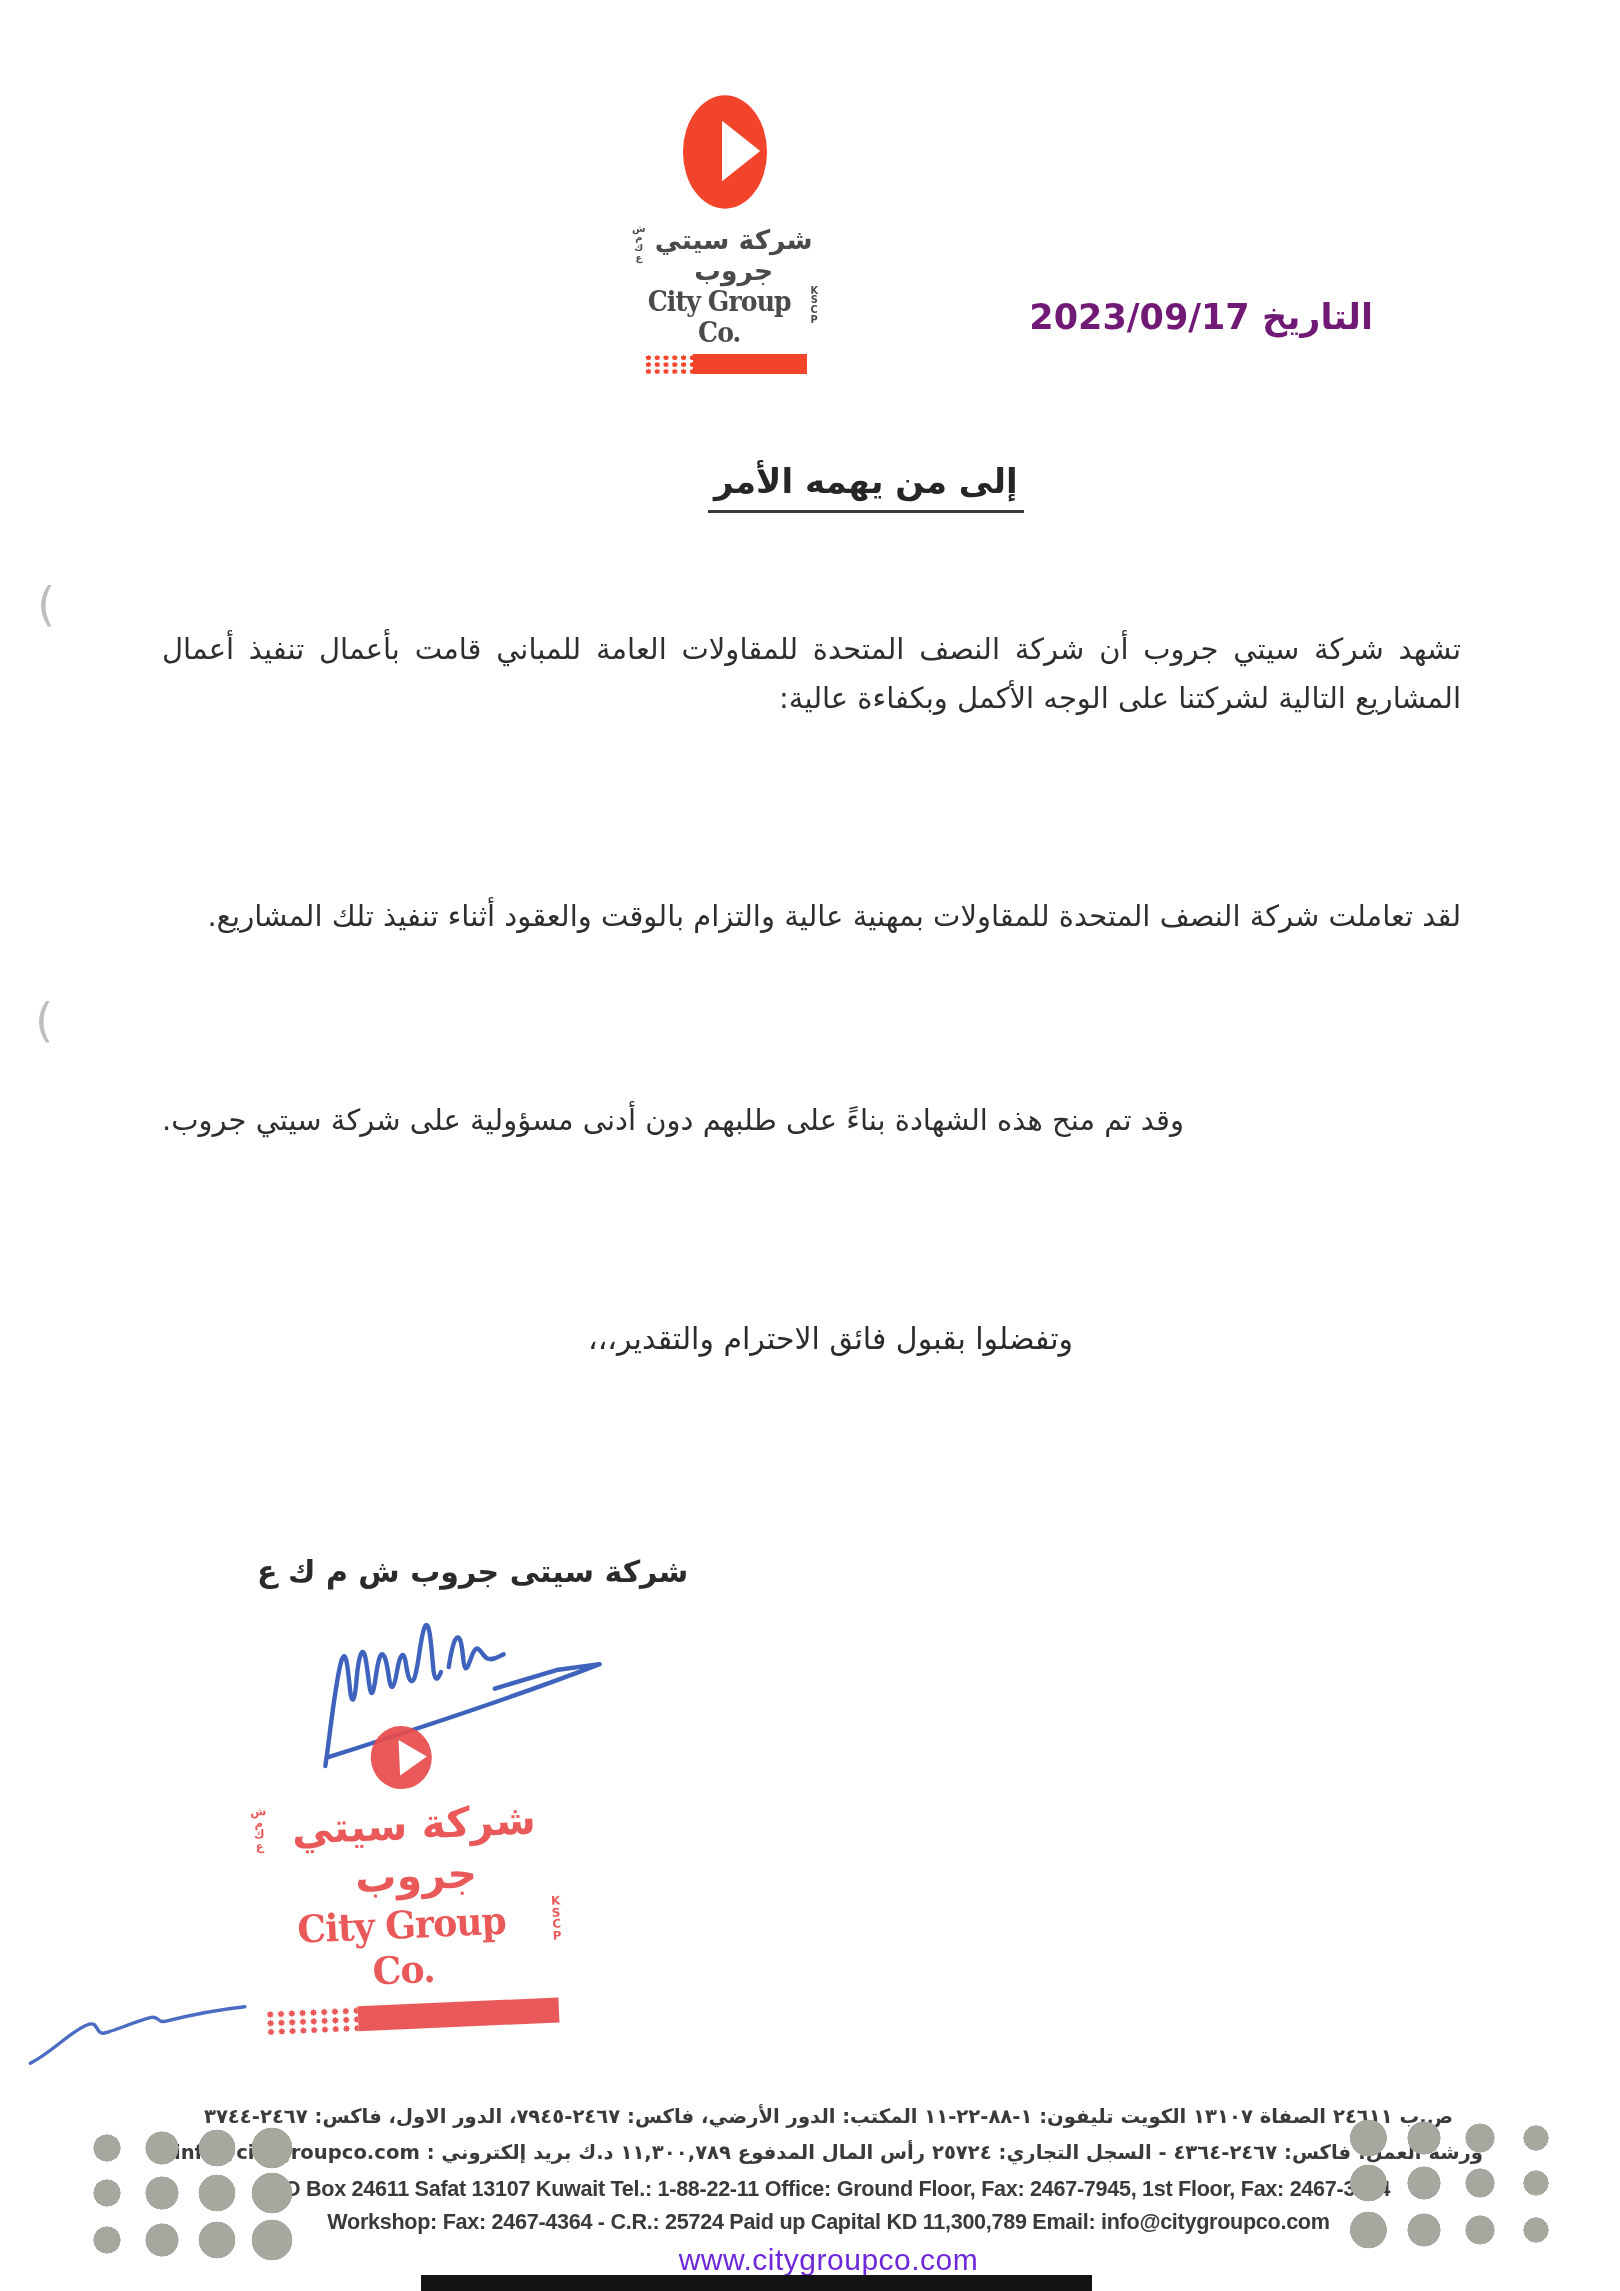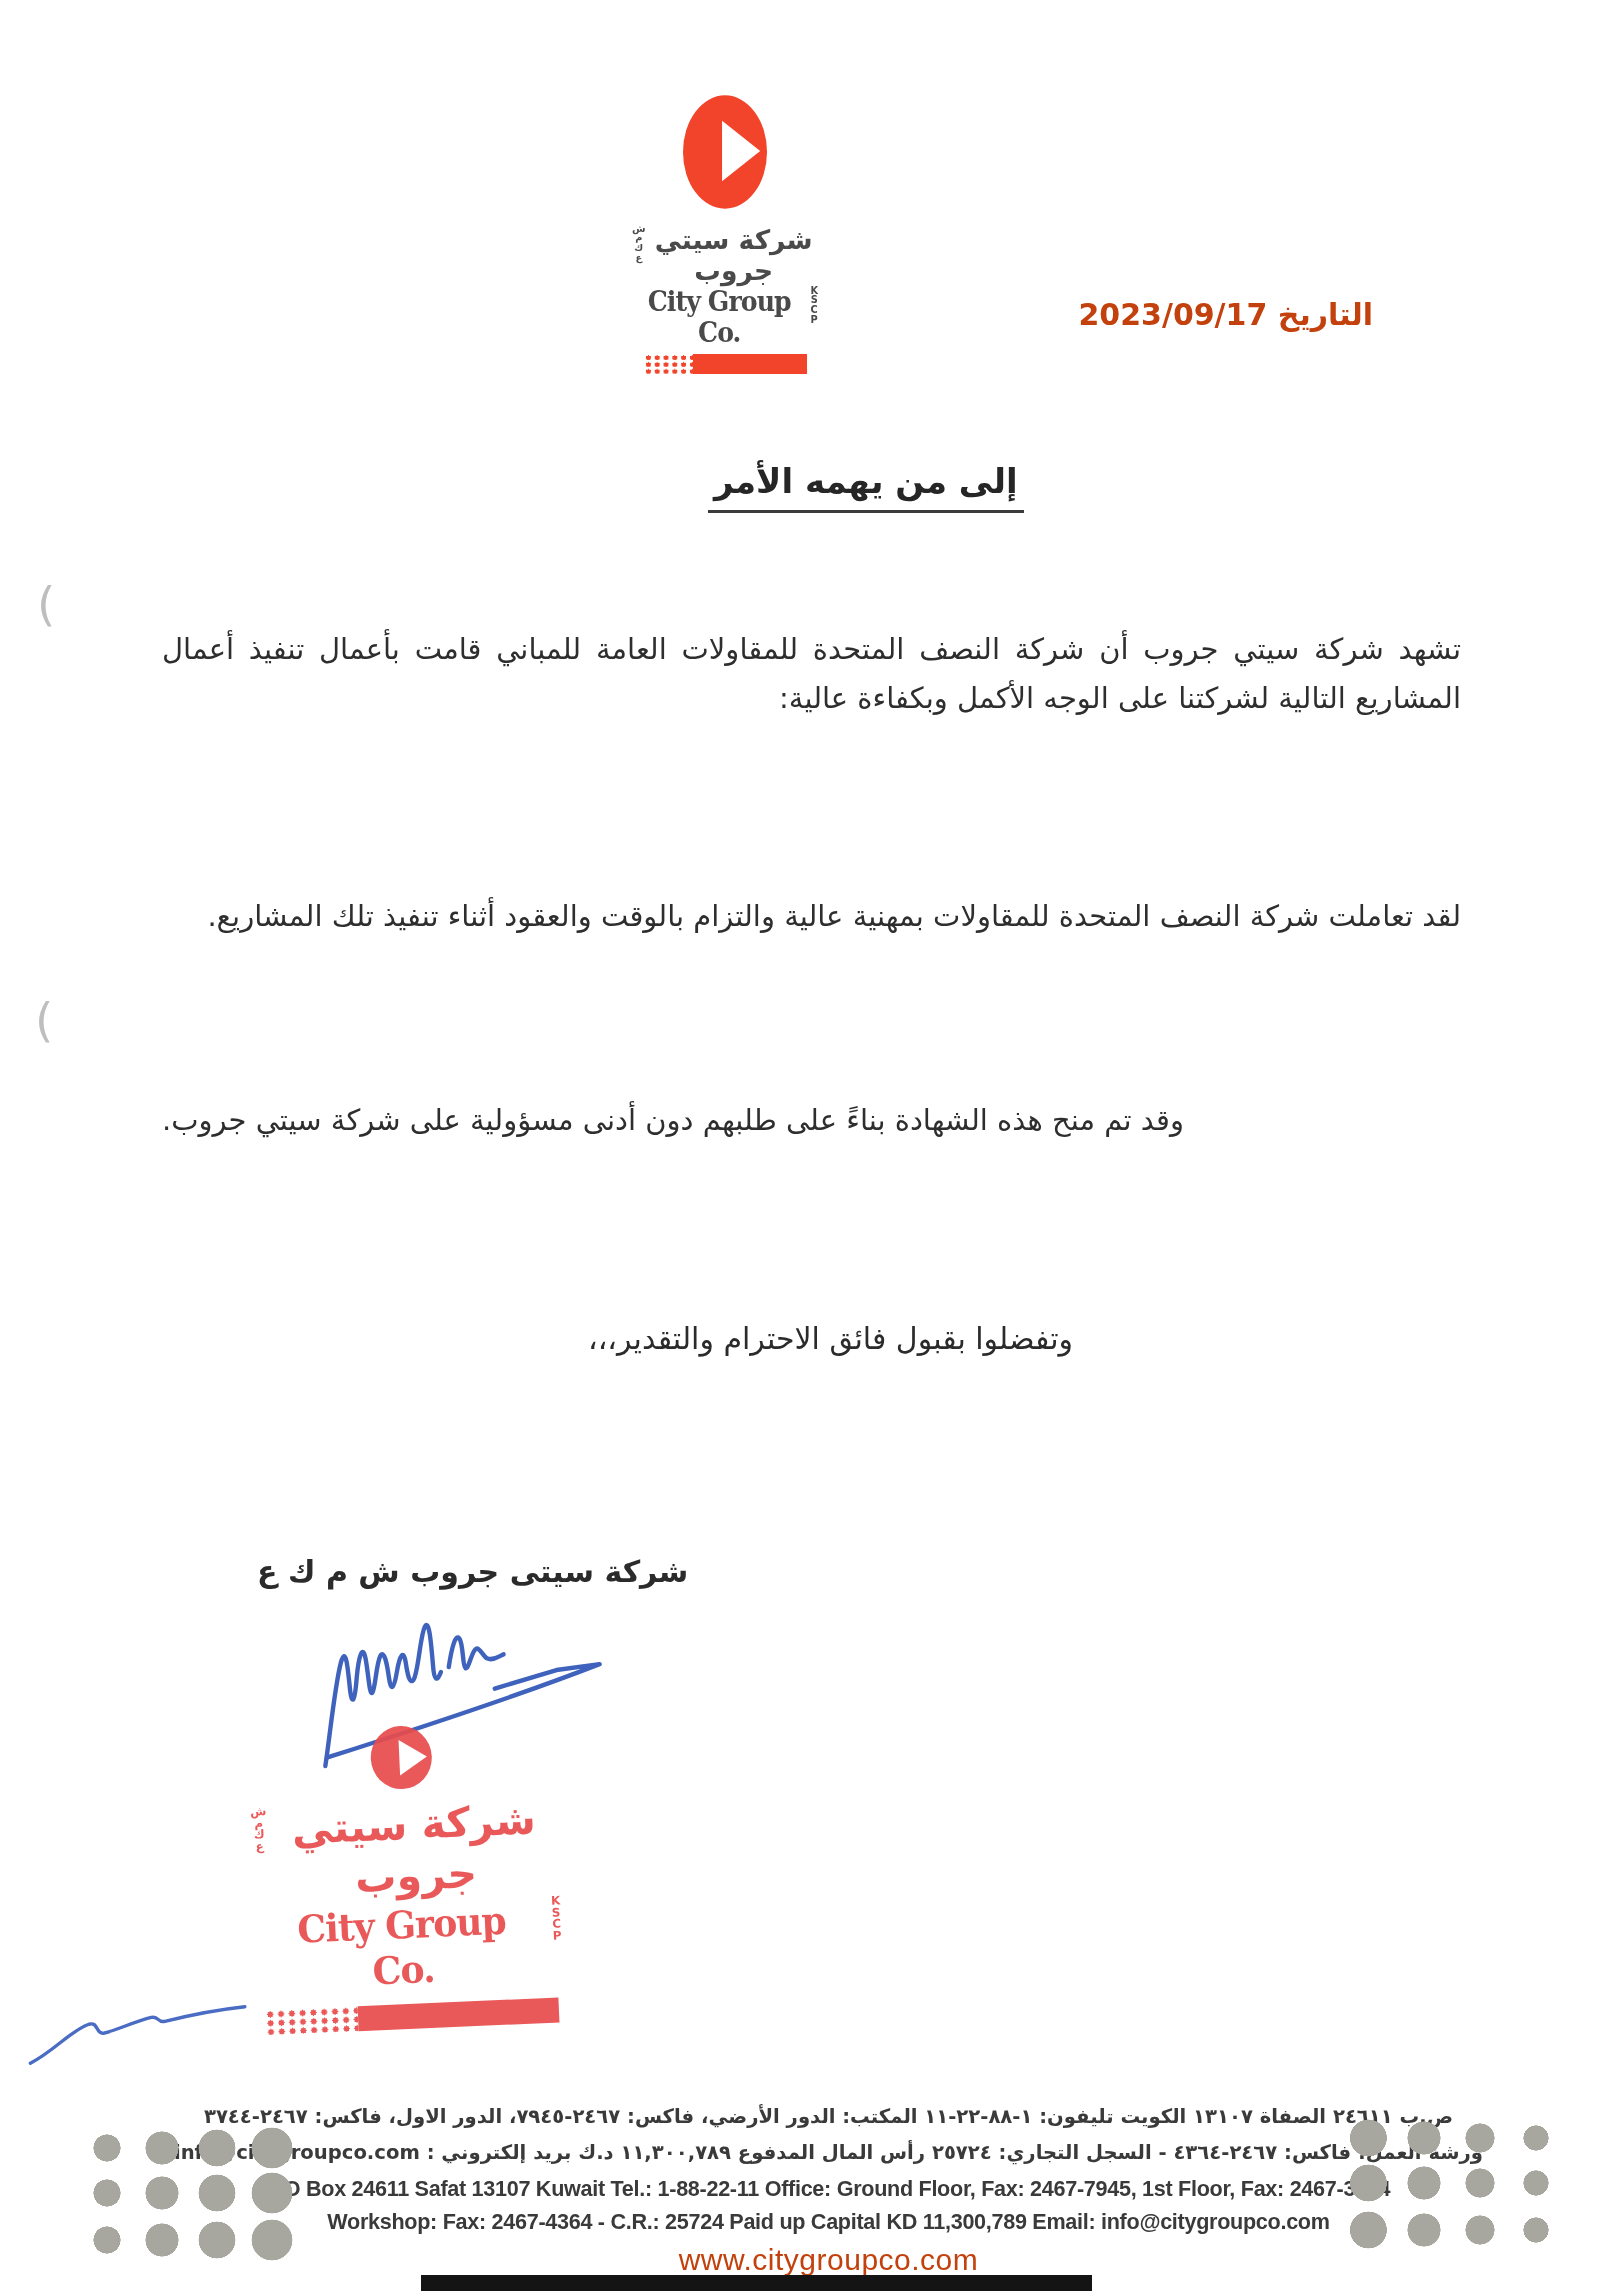--- a/index.html
+++ b/index.html
@@ -12,21 +12,21 @@
   .logo{position:absolute; left:632px; top:94px; width:186px; text-align:center;}
   .logo-circle{display:block; margin:0 auto;}
   .logo-row{display:flex; align-items:flex-start; justify-content:center; gap:3.9px;}
   .logo-ar-row{margin-top:13.7px;}
   .logo-ar{font-size:26.5px; font-weight:bold; direction:rtl; line-height:31px; letter-spacing:0px; color:#4a4a4a;}
   .logo-en{font-family:"DejaVu Serif", serif; font-weight:bold; font-size:27.4px; line-height:31px; color:#4a4a4a; letter-spacing:-1px; transform:scaleX(.92); transform-origin:center;}
   .stack{white-space:pre-line; font-size:9.8px; line-height:9.8px; font-weight:bold; color:#4a4a4a; font-family:"DejaVu Sans", sans-serif;}
   .logo-bar{display:flex; height:20.6px; width:163px; margin:5.9px auto 0 auto;}
   .logo-bar .dots{width:49px; background-image:radial-gradient(circle 2.5px at 4.4px 3.9px, #f2442b 97%, rgba(0,0,0,0) 100%); background-size:8.8px 6.9px;}
   .logo-bar .solid{flex:1; background:#f2442b;}
-  .date{position:absolute; right:247px; top:297px; direction:rtl; font-size:30px; font-weight:bold; color:#c2410c; letter-spacing:0.5px;}
+  .date{position:absolute; right:247px; top:297px; direction:rtl; font-size:35px; font-weight:bold; color:#701a75; letter-spacing:0.5px;}
   
   .title{
     position:absolute; left:708px; top:461px; margin:0;
     direction:rtl; font-size:34px; font-weight:bold; color:#262626;
     border-bottom:3.9px solid #3b3b3b; padding:0 5.9px 8.8px 5.9px;
   }
   .body{position:absolute; left:162px; width:1299px; margin:0; direction:rtl; text-align:justify; font-size:29px; line-height:49px; color:#2e2e2e;}
   .p1{top:625px;}
   .list{position:absolute; left:162px; top:753px; width:1235px; direction:rtl; font-size:29px; line-height:47px; color:#2e2e2e;}
   .p2{top:892px;}
@@ -40,21 +40,21 @@
   .stamp .stack{color:#e84c4c; font-size:11.8px; line-height:11.8px;}
   .stamp-en{font-family:"DejaVu Serif", serif; font-weight:bold; font-size:38px; line-height:45px; color:#e84c4c; letter-spacing:-1px; transform:scaleX(.95); transform-origin:center;}
   .stamp-bar{display:flex; height:25.5px; width:294px; margin:11.8px auto 0 auto;}
   .stamp-bar .dots{width:93px; background-image:radial-gradient(circle 3.1px at 5.4px 4.4px, #e84c4c 96%, rgba(0,0,0,0) 100%); background-size:10.8px 8.8px;}
   .stamp-bar .solid{flex:1; background:#e84c4c;}
   
   .footer-line{position:absolute; left:59px; width:1539px; margin:0; text-align:center; color:#3a3a3a;}
   .f-ar{direction:rtl; font-size:19.6px; font-weight:bold;}
   .f-en{font-family:"Liberation Sans", sans-serif; font-size:21.6px; font-weight:bold; letter-spacing:-0.3px;}
   .f-ar1{top:2105px;} .f-ar2{top:2141px;} .f-en1{top:2176px;} .f-en2{top:2209px;}
-  .website{top:2243px; font-family:"Liberation Sans", sans-serif; font-size:30px; color:#c2410c; letter-spacing:0.5px;}
+  .website{top:2243px; font-family:"Liberation Sans", sans-serif; font-size:30px; color:#6d28d9; letter-spacing:0.5px;}
   .black-bar{position:absolute; left:421px; top:2275px; width:671px; height:16.7px; background:#141414;}
   
   .dots-grid{position:absolute; width:225px; height:147px;}
   .dots-left{left:78px; top:2117px;
     background-image:
       radial-gradient(circle 13.7px at 29px 31px,  #a7a79f 98%, rgba(0,0,0,0)),
       radial-gradient(circle 13.7px at 29px 76px,  #a7a79f 98%, rgba(0,0,0,0)),
       radial-gradient(circle 13.7px at 29px 123px, #a7a79f 98%, rgba(0,0,0,0)),
       radial-gradient(circle 16.7px at 84px 31px,  #a7a79f 98%, rgba(0,0,0,0)),
       radial-gradient(circle 16.7px at 84px 76px,  #a7a79f 98%, rgba(0,0,0,0)),

